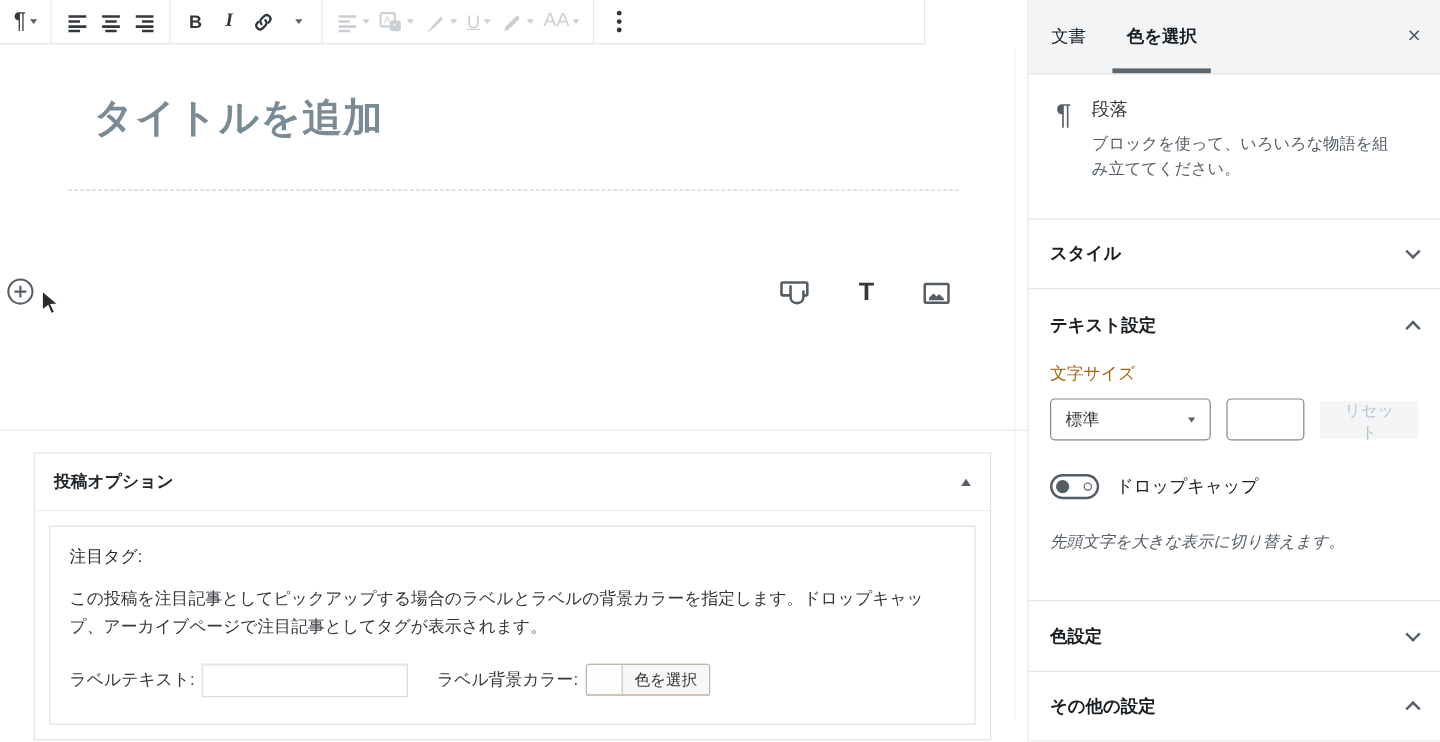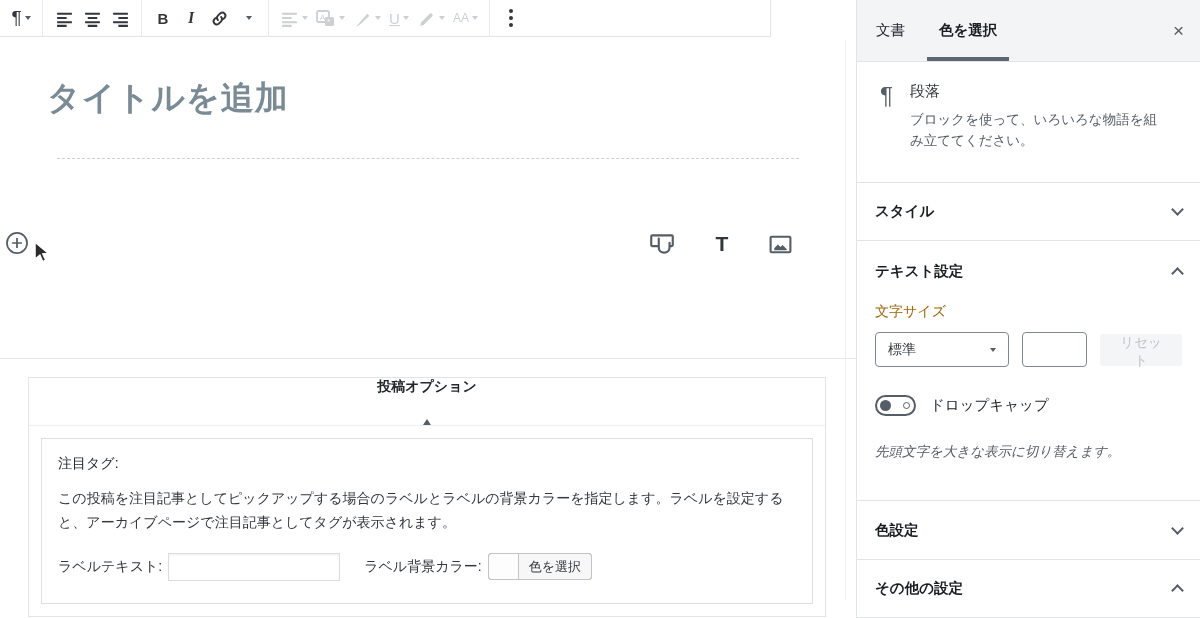--- a/index.html
+++ b/index.html
@@ -19,40 +19,40 @@
   .tb-btn { display:flex; align-items:center; justify-content:center; min-width:28px; height:36px; padding:0 4px; cursor:pointer; background:none; border:none; }
   .glyph { font-size:15px; color:#32373c; }
   .para-glyph { font-size:19px; font-weight:400; color:#32373c; }
   .b { font-weight:700; }
   .i { font-style:italic; font-family:"Liberation Serif","DejaVu Serif",serif; font-weight:600; font-size:16px; }
   .caret { width:0; height:0; border-left:3.5px solid transparent; border-right:3.5px solid transparent;
     border-top:4.5px solid #555d66; margin-left:3px; }
   .dis .glyph, .dis .u-glyph, .dis .aa-glyph { color:#ccd0d4; }
   .dis .caret { border-top-color:#ccd0d4; }
   .u-glyph { font-size:15px; text-decoration:underline; color:#ccd0d4; }
-  .aa-glyph { font-size:12px; letter-spacing:0; color:#ccd0d4; }
+  .aa-glyph { font-size:16px; letter-spacing:0; color:#ccd0d4; }
   .kebab { display:flex; flex-direction:column; align-items:center; justify-content:center; }
   .kebab i { width:4px; height:4px; border-radius:50%; background:#32373c; margin:1.6px 0; }
 
   
-  .post-title { position:absolute; left:47px; top:76px; font-size:33px; font-weight:600;
+  .post-title { position:absolute; left:78px; top:76px; font-size:33px; font-weight:600;
     color:#7b8b96; letter-spacing:1px; cursor:text; }
   .title-sep { position:absolute; left:57px; top:158px; width:742px; border-top:1px dashed #ccd0d4; }
 
   
   .add-block { position:absolute; left:5px; top:231px; cursor:pointer; background:none; border:none; }
   .quick-icons { position:absolute; left:644px; top:226px; display:flex; align-items:center; gap:28px; }
   .t-glyph { font-size:21px; font-weight:700; color:#32373c; }
   .cursor { position:absolute; left:33px; top:241px; }
 
   
   .mb-sep { position:absolute; left:0; top:358px; width:856px; border-top:1px solid #e5e6e8; }
   .metabox { position:absolute; left:28px; top:377px; width:798px; background:#fff; border:1px solid #e2e4e7; }
   .mb-header { display:flex; justify-content:space-between; align-items:center; height:48px;
-    padding:0 16px; border-bottom:1px solid #eeeff0; cursor:pointer;flex-direction:column; }
+    padding:0 16px; border-bottom:1px solid #eeeff0; cursor:pointer; }
   .mb-title { font-weight:700; font-size:14px; color:#23282d; }
   .tri-up { width:0; height:0; border-left:4.5px solid transparent; border-right:4.5px solid transparent;
     border-bottom:6px solid #555d66; }
   .mb-body { padding:12px; }
   .fieldset { border:1px solid #dfdfdf; padding:16px 16px 22px; }
   .fs-title { font-weight:400; font-size:14px; color:#23282d; margin-bottom:14px; }
   .fs-desc { font-size:14px; color:#32373c; line-height:1.7; margin-bottom:18px; }
   .fs-row { display:flex; align-items:center; font-size:14px; color:#32373c; }
   .fs-input { width:172px; height:28px; border:1px solid #ddd; background:#fff; margin-left:6px;
     box-shadow:inset 0 1px 2px rgba(0,0,0,.07); }
@@ -231,21 +231,21 @@
     <div class="mb-sep"></div>
 
     <div class="metabox">
       <div class="mb-header">
         <span class="mb-title">投稿オプション</span>
         <span class="tri-up"></span>
       </div>
       <div class="mb-body">
         <div class="fieldset">
           <div class="fs-title">注目タグ:</div>
-          <div class="fs-desc">この投稿を注目記事としてピックアップする場合のラベルとラベルの背景カラーを指定します。ラベルを設定すると、アーカイブページで注目記事としてタグが表示されます。</div>
+          <div class="fs-desc">この投稿を注目記事としてピックアップする場合のラベルとラベルの背景カラーを指定します。ドロップキャップ、アーカイブページで注目記事としてタグが表示されます。</div>
           <div class="fs-row">
             <span>ラベルテキスト:</span>
             <input class="fs-input" type="text" value="" style="">
             <span class="fs-bg-label">ラベル背景カラー:</span>
             <button class="color-btn">
               <span class="color-swatch"></span>
               <span class="color-btn-label">色を選択</span>
             </button>
           </div>
         </div>

